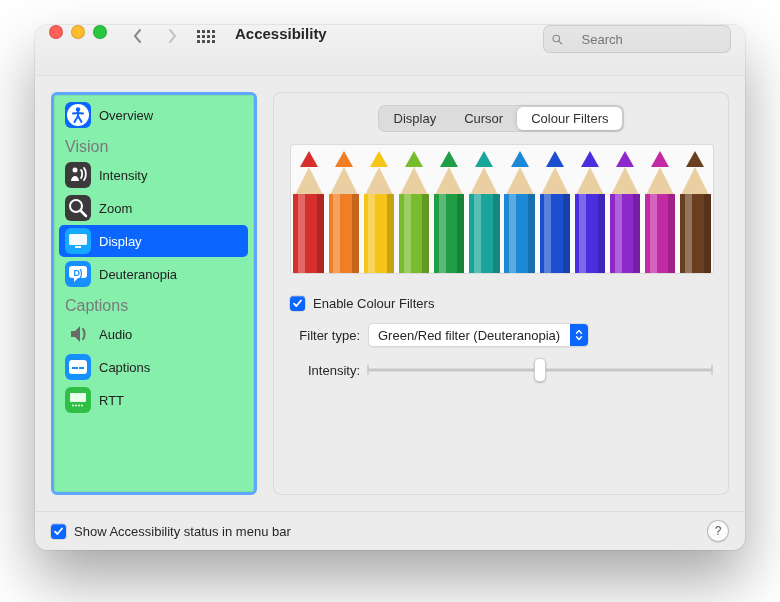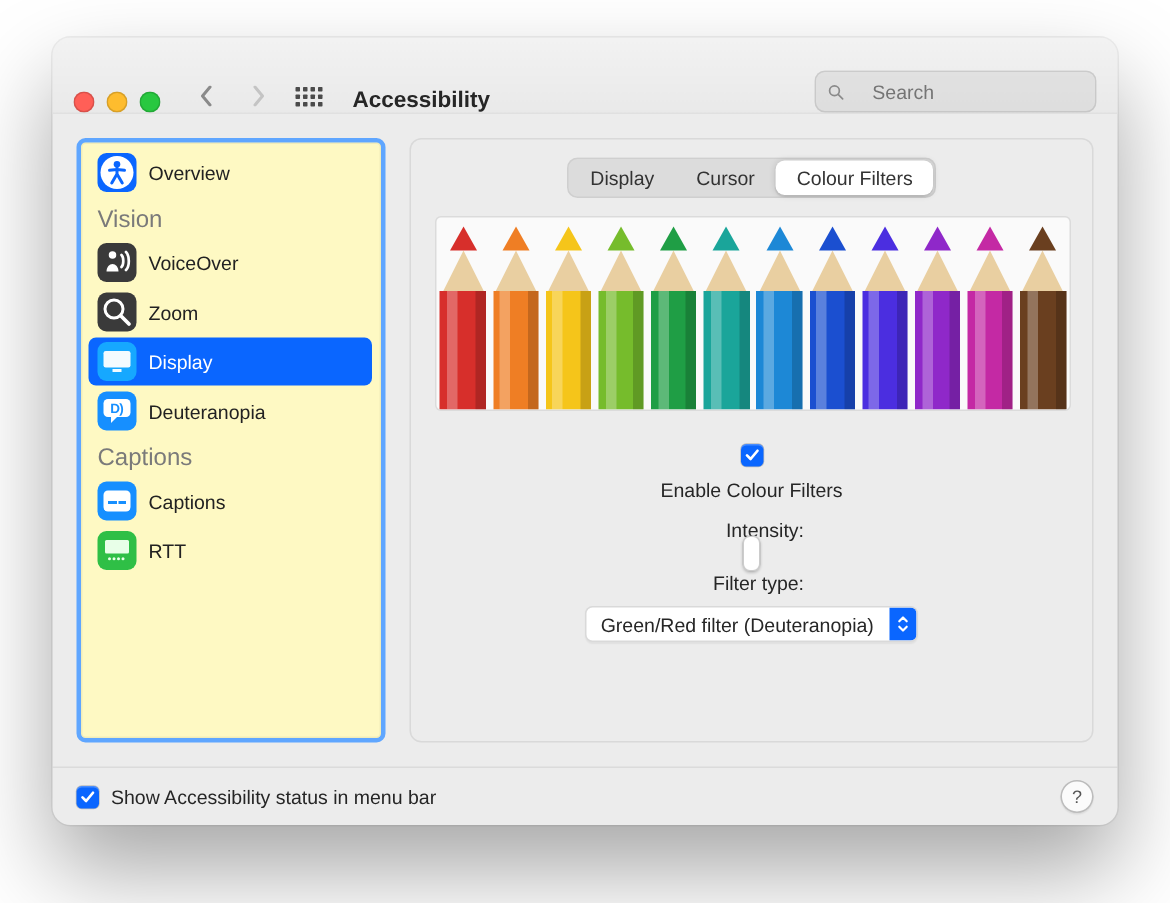--- a/index.html
+++ b/index.html
@@ -34,21 +34,21 @@
     box-shadow: 0 30px 60px rgba(0,0,0,0.35), 0 0 0 1px rgba(0,0,0,0.06);
     overflow: hidden;
     display: flex;
     flex-direction: column;
   }
 
   
   .toolbar {
     height: 50px;
     display: flex;
-    align-items: flex-end;
+    align-items: flex-start;
     gap: 12px;
     padding: 0 14px;
     border-bottom: 1px solid rgba(0,0,0,0.07);
     background: linear-gradient(#f2f2f2, #e9e9e9);
     flex: none;
   }
   .traffic {
     display: flex; gap: 8px;
     margin-right: 8px;
   }
@@ -105,21 +105,21 @@
     padding: 16px;
     gap: 16px;
     min-height: 0;
   }
 
   
   .sidebar {
     width: 200px;
     border: 3.5px solid var(--sidebar-sel-focus-ring);
     border-radius: 6px;
-    background: #fef9c3;
+    background: #86efac;
     overflow: hidden;
     display: flex;
     flex-direction: column;
     box-shadow: inset 0 0 0 1px rgba(0,0,0,0.05);
   }
   .sb-scroll {
     overflow-y: auto;
     padding: 3px 4px 3px 3px;
     position: relative;
     height: 100%;
@@ -250,21 +250,20 @@
     background: rgba(0,0,0,0.18);
   }
 
   
   .row {
     display: flex;
     align-items: center;
     gap: 8px;
     margin: 6px 0;
     font-size: 13px;
-    flex-direction: column;
   }
   .row .lbl { min-width: 70px; text-align: right; }
 
   .mac-check {
     width: 15px; height: 15px;
     border-radius: 3.5px;
     background: var(--accent);
     display: inline-flex;
     align-items: center; justify-content: center;
     box-shadow: 0 0 0 0.5px rgba(0,0,0,0.2), inset 0 1px 0 rgba(255,255,255,0.25);
@@ -407,21 +406,21 @@
             </div>
             <div class="sb-header">Vision</div>
             <div class="sb-item">
               <span class="sb-icon" style="background:#3a3a3a">
                 <svg width="26" height="26" viewBox="0 0 26 26">
                   <circle cx="10" cy="8" r="2.5" fill="#fff"></circle>
                   <path d="M6 19c0-3 2-5 4-5s4 2 4 5" fill="#fff"></path>
                   <path d="M16 8c1.6 1.5 1.6 6.5 0 8 M19 6c2.5 2.5 2.5 9.5 0 12" stroke="#fff" stroke-width="1.8" fill="none" stroke-linecap="round"></path>
                 </svg>
               </span>
-              <span>VoiceOver</span>
+              <span>Intensity</span>
             </div>
             <div class="sb-item">
               <span class="sb-icon" style="background:#3a3a3a">
                 <svg width="26" height="26" viewBox="0 0 26 26">
                   <circle cx="11" cy="11" r="6" fill="none" stroke="#fff" stroke-width="2"></circle>
                   <line x1="15.5" y1="15.5" x2="21" y2="21" stroke="#fff" stroke-width="2.5" stroke-linecap="round"></line>
                 </svg>
               </span>
               <span>Zoom</span>
             </div>
@@ -439,20 +438,29 @@
                 <svg width="26" height="26" viewBox="0 0 26 26">
                   <rect x="4" y="5" width="18" height="12" rx="3" fill="#fff"></rect>
                   <path d="M9 17 L9 21 L13 17" fill="#fff"></path>
                   <text x="8.5" y="14.5" font-size="9" font-weight="700" fill="#168fff">D</text>
                   <text x="14.5" y="14.5" font-size="9" font-weight="700" fill="#168fff">)</text>
                 </svg>
               </span>
               <span>Deuteranopia</span>
             </div>
             <div class="sb-header">Captions</div>
+            <div class="sb-item">
+              <span class="sb-icon" style="background:transparent">
+                <svg width="26" height="26" viewBox="0 0 26 26">
+                  <path d="M6 10 H10 L15 5 V21 L10 16 H6 Z" fill="#6a6a6a"></path>
+                  <path d="M18 8c2 2 2 8 0 10" stroke="#6a6a6a" stroke-width="2" fill="none" stroke-linecap="round"></path>
+                </svg>
+              </span>
+              <span>Audio</span>
+            </div>
             <div class="sb-item">
               <span class="sb-icon" style="background:#168fff">
                 <svg width="26" height="26" viewBox="0 0 26 26">
                   <rect x="4" y="6" width="18" height="14" rx="3" fill="#fff"></rect>
                   <rect x="7" y="13" width="6" height="2" fill="#168fff"></rect>
                   <rect x="14" y="13" width="5" height="2" fill="#168fff"></rect>
                 </svg>
               </span>
               <span>Captions</span>
             </div>
@@ -568,43 +576,43 @@
               </div>
             </div>
 
           <div class="row first">
             <span class="mac-check" id="cf-check">
               <svg width="11" height="11" viewBox="0 0 11 11">
                   <path d="M2 5.6 L4.4 8 L9 2.5" fill="none" stroke="#fff" stroke-width="1.8" stroke-linecap="round" stroke-linejoin="round"></path>
                 </svg>
             </span>
             <span>Enable Colour Filters</span>
-          </div>
-
-          <div class="row">
-            <span class="lbl">Intensity:</span>
-            <div class="slider" id="intensity-slider">
-              <div class="track"></div>
-              <div class="tick" style="left:0%"></div>
-              <div class="tick" style="left:100%"></div>
-              <div class="knob" id="intensity-knob" style="left: 50%;"></div>
-            </div>
           </div>
 
           <div class="row">
             <span class="lbl">Filter type:</span>
             <span class="popup">
               <span>Green/Red filter (Deuteranopia)</span>
               <span class="cap">
                 <svg width="8" height="12" viewBox="0 0 8 12">
                   <path d="M1.5 4.2 L4 1.6 L6.5 4.2" fill="none" stroke="#fff" stroke-width="1.4" stroke-linecap="round" stroke-linejoin="round"></path>
                   <path d="M1.5 7.8 L4 10.4 L6.5 7.8" fill="none" stroke="#fff" stroke-width="1.4" stroke-linecap="round" stroke-linejoin="round"></path>
                 </svg>
               </span>
             </span>
+          </div>
+
+          <div class="row">
+            <span class="lbl">Intensity:</span>
+            <div class="slider" id="intensity-slider">
+              <div class="track"></div>
+              <div class="tick" style="left:0%"></div>
+              <div class="tick" style="left:100%"></div>
+              <div class="knob" id="intensity-knob" style="left: 50%;"></div>
+            </div>
           </div>
 
         </div>
       </div>
     </div>
 
     <div class="footer">
       <span class="mac-check">
         <svg width="11" height="11" viewBox="0 0 11 11">
             <path d="M2 5.6 L4.4 8 L9 2.5" fill="none" stroke="#fff" stroke-width="1.8" stroke-linecap="round" stroke-linejoin="round"></path>

